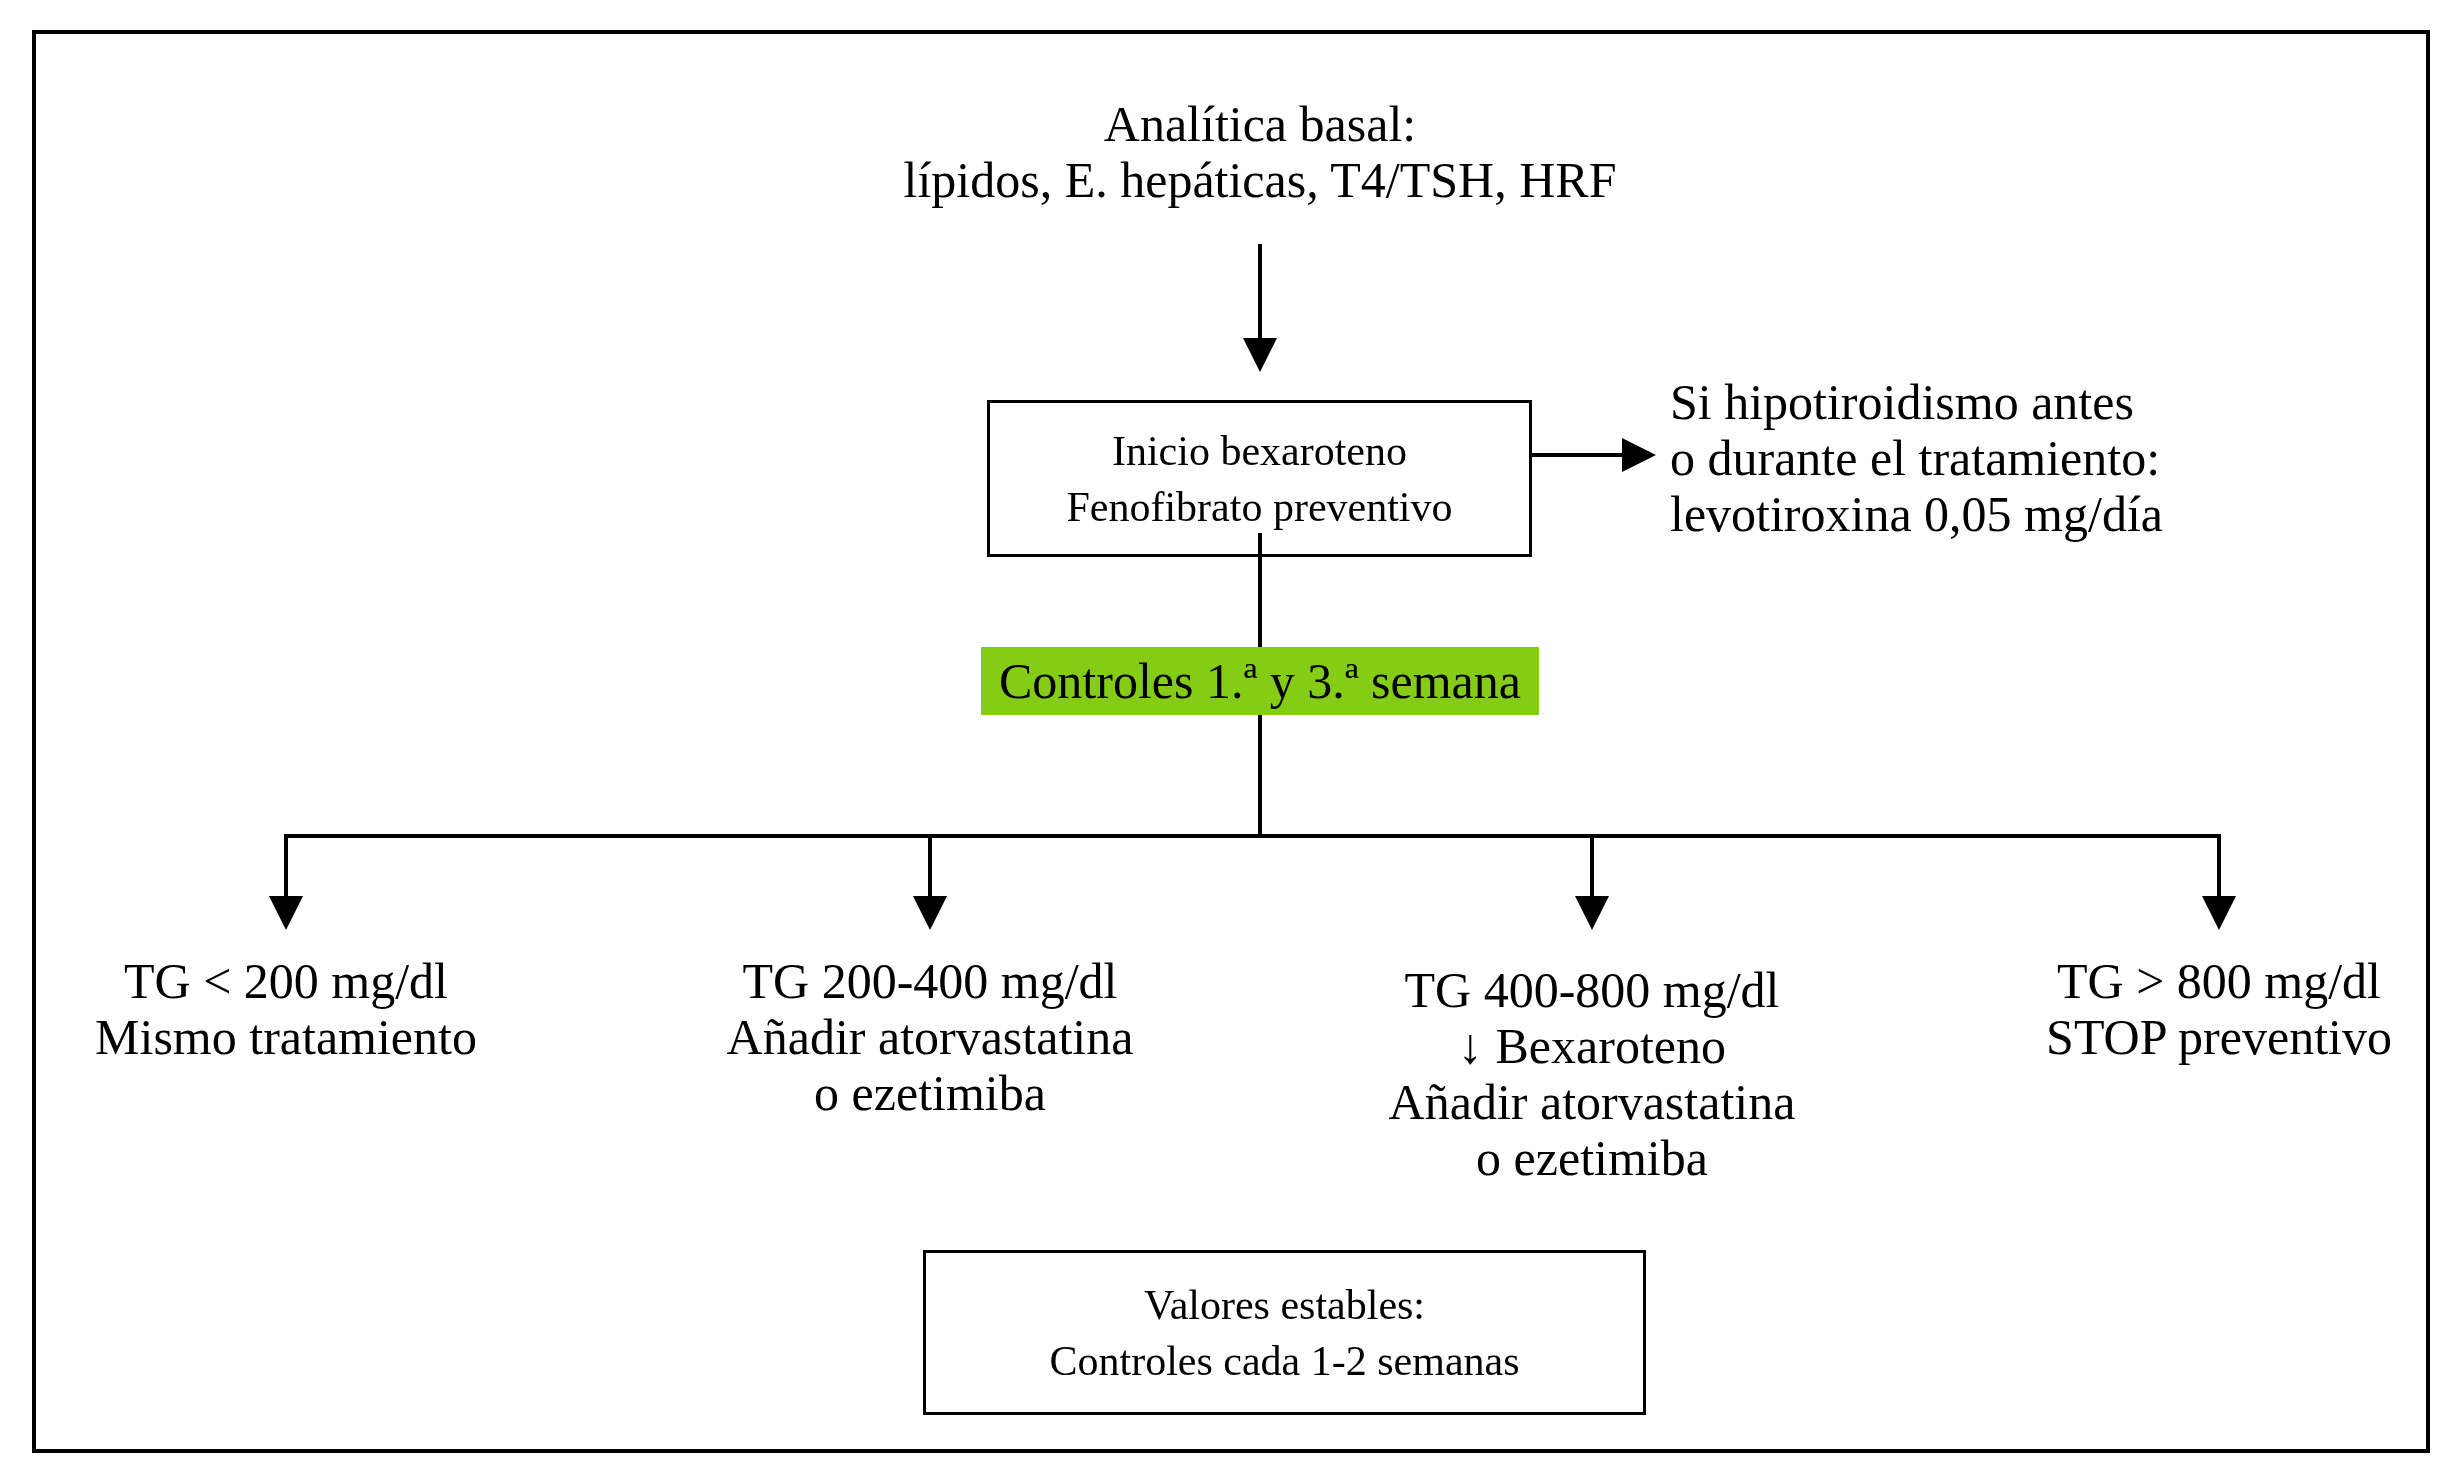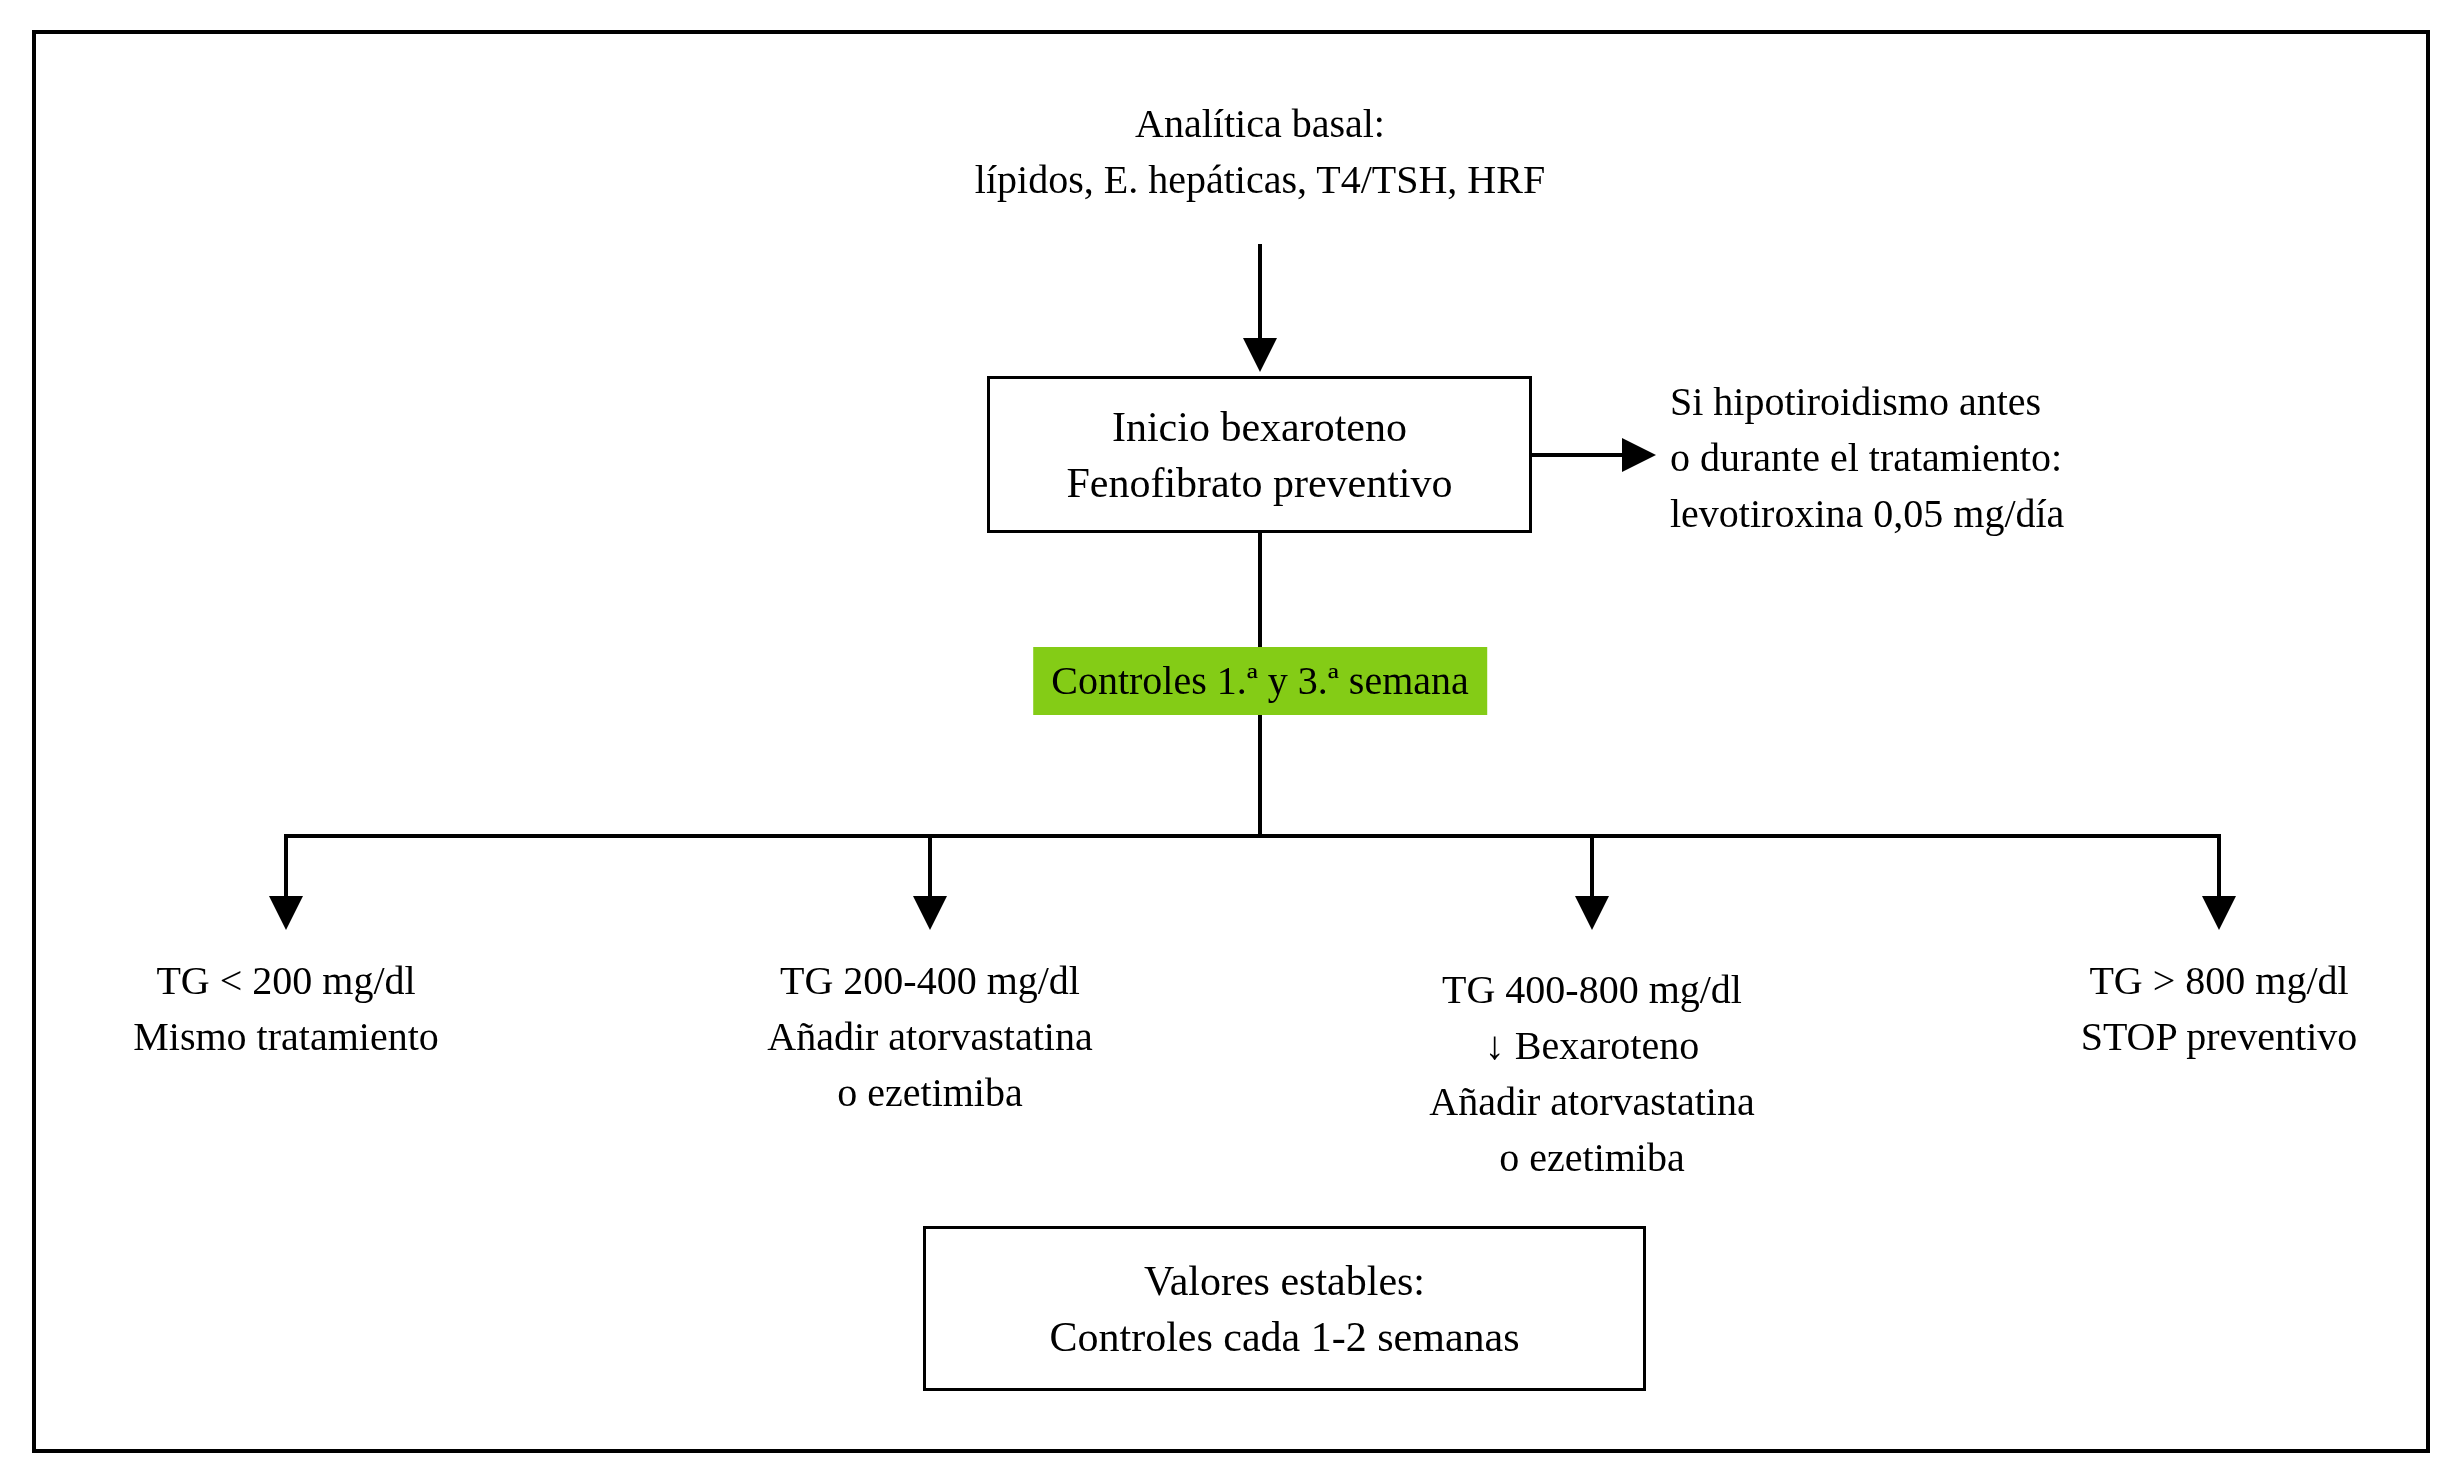--- a/index.html
+++ b/index.html
@@ -16,38 +16,39 @@
   .canvas { position: absolute; inset: 0; }
   .frame {
     position: absolute;
     left: 32px; top: 30px;
     width: 2398px; height: 1423px;
     border: 4px solid #000;
     background: #fff;
   }
   .txt {
     position: absolute;
-    font-size: 40px;
+    font-size: 50px;
     line-height: 56px;
     white-space: nowrap;
   }
   .center { transform: translateX(-50%); text-align: center; }
   .line { display: block; }
   .box {
     position: absolute;
     border: 3px solid #000;
     background: #fff;
     display: flex;
     flex-direction: column;
     justify-content: center;
     align-items: center;
     font-size: 42px;
     line-height: 56px;
     text-align: center;
     white-space: nowrap;
+    margin-top: 24px;
   }
   .vline {
     position: absolute;
     width: 4px;
     background: #000;
     transform: translateX(-50%);
   }
   .hline {
     position: absolute;
     height: 4px;

